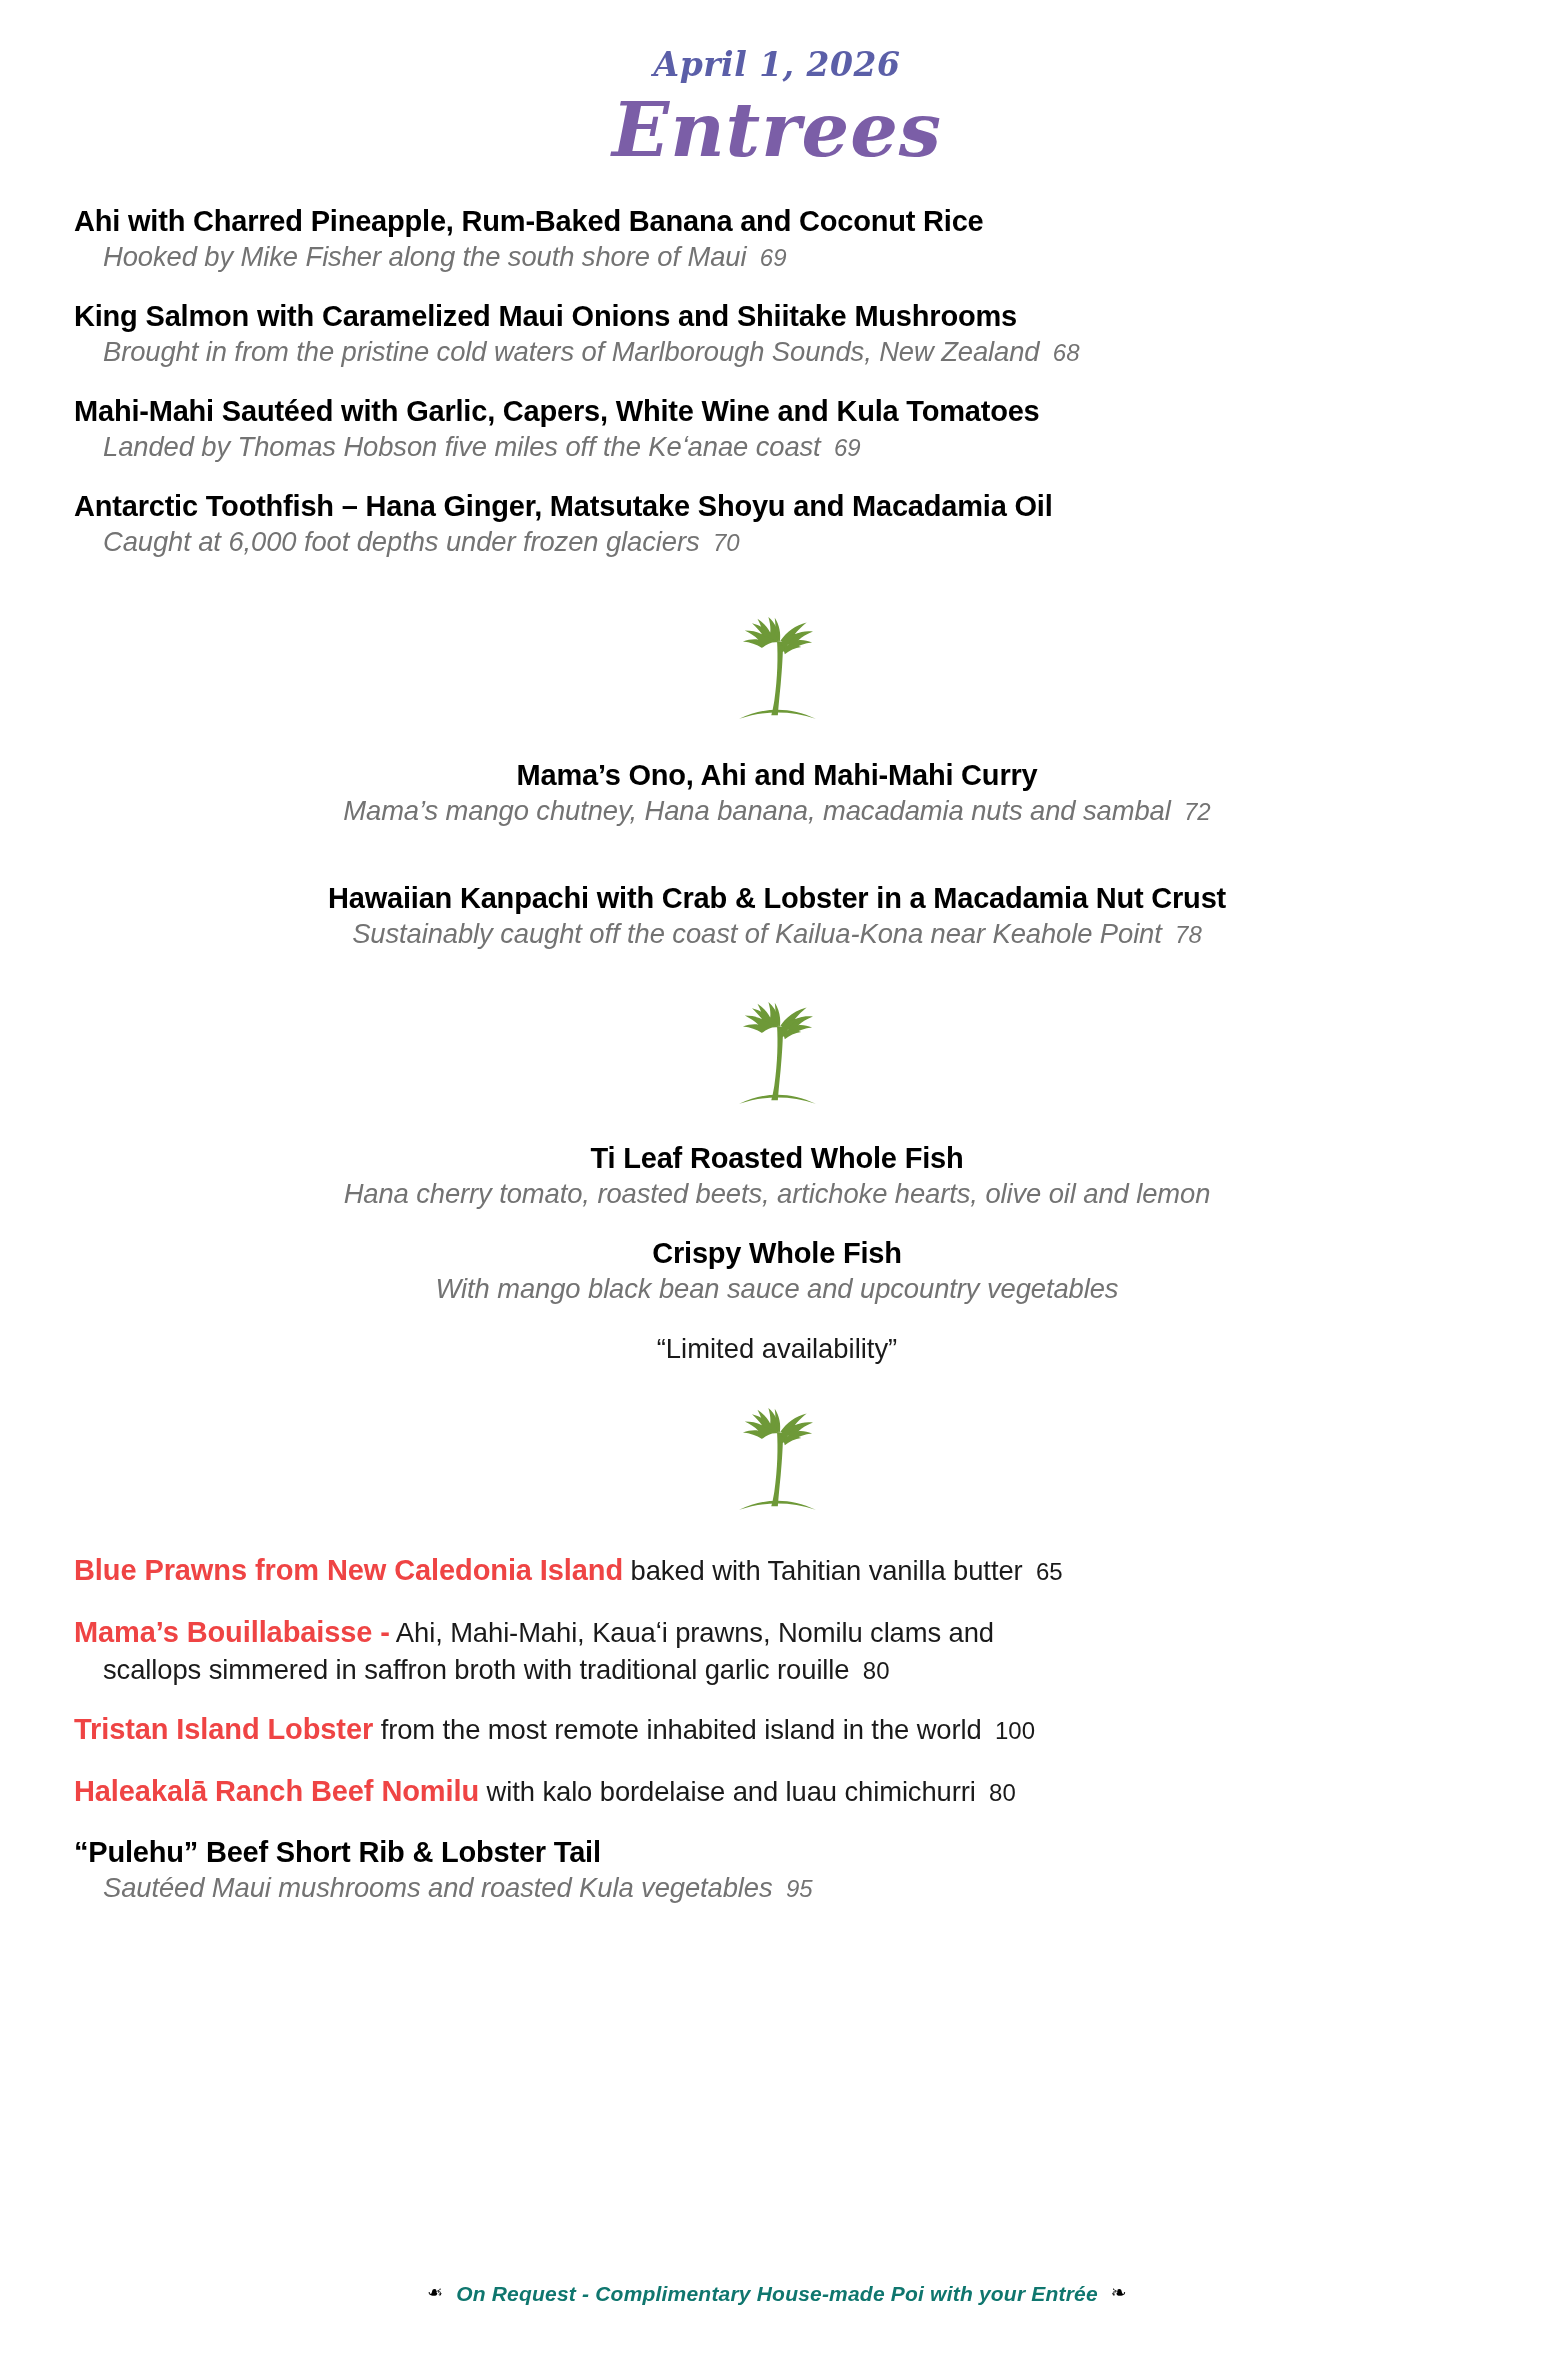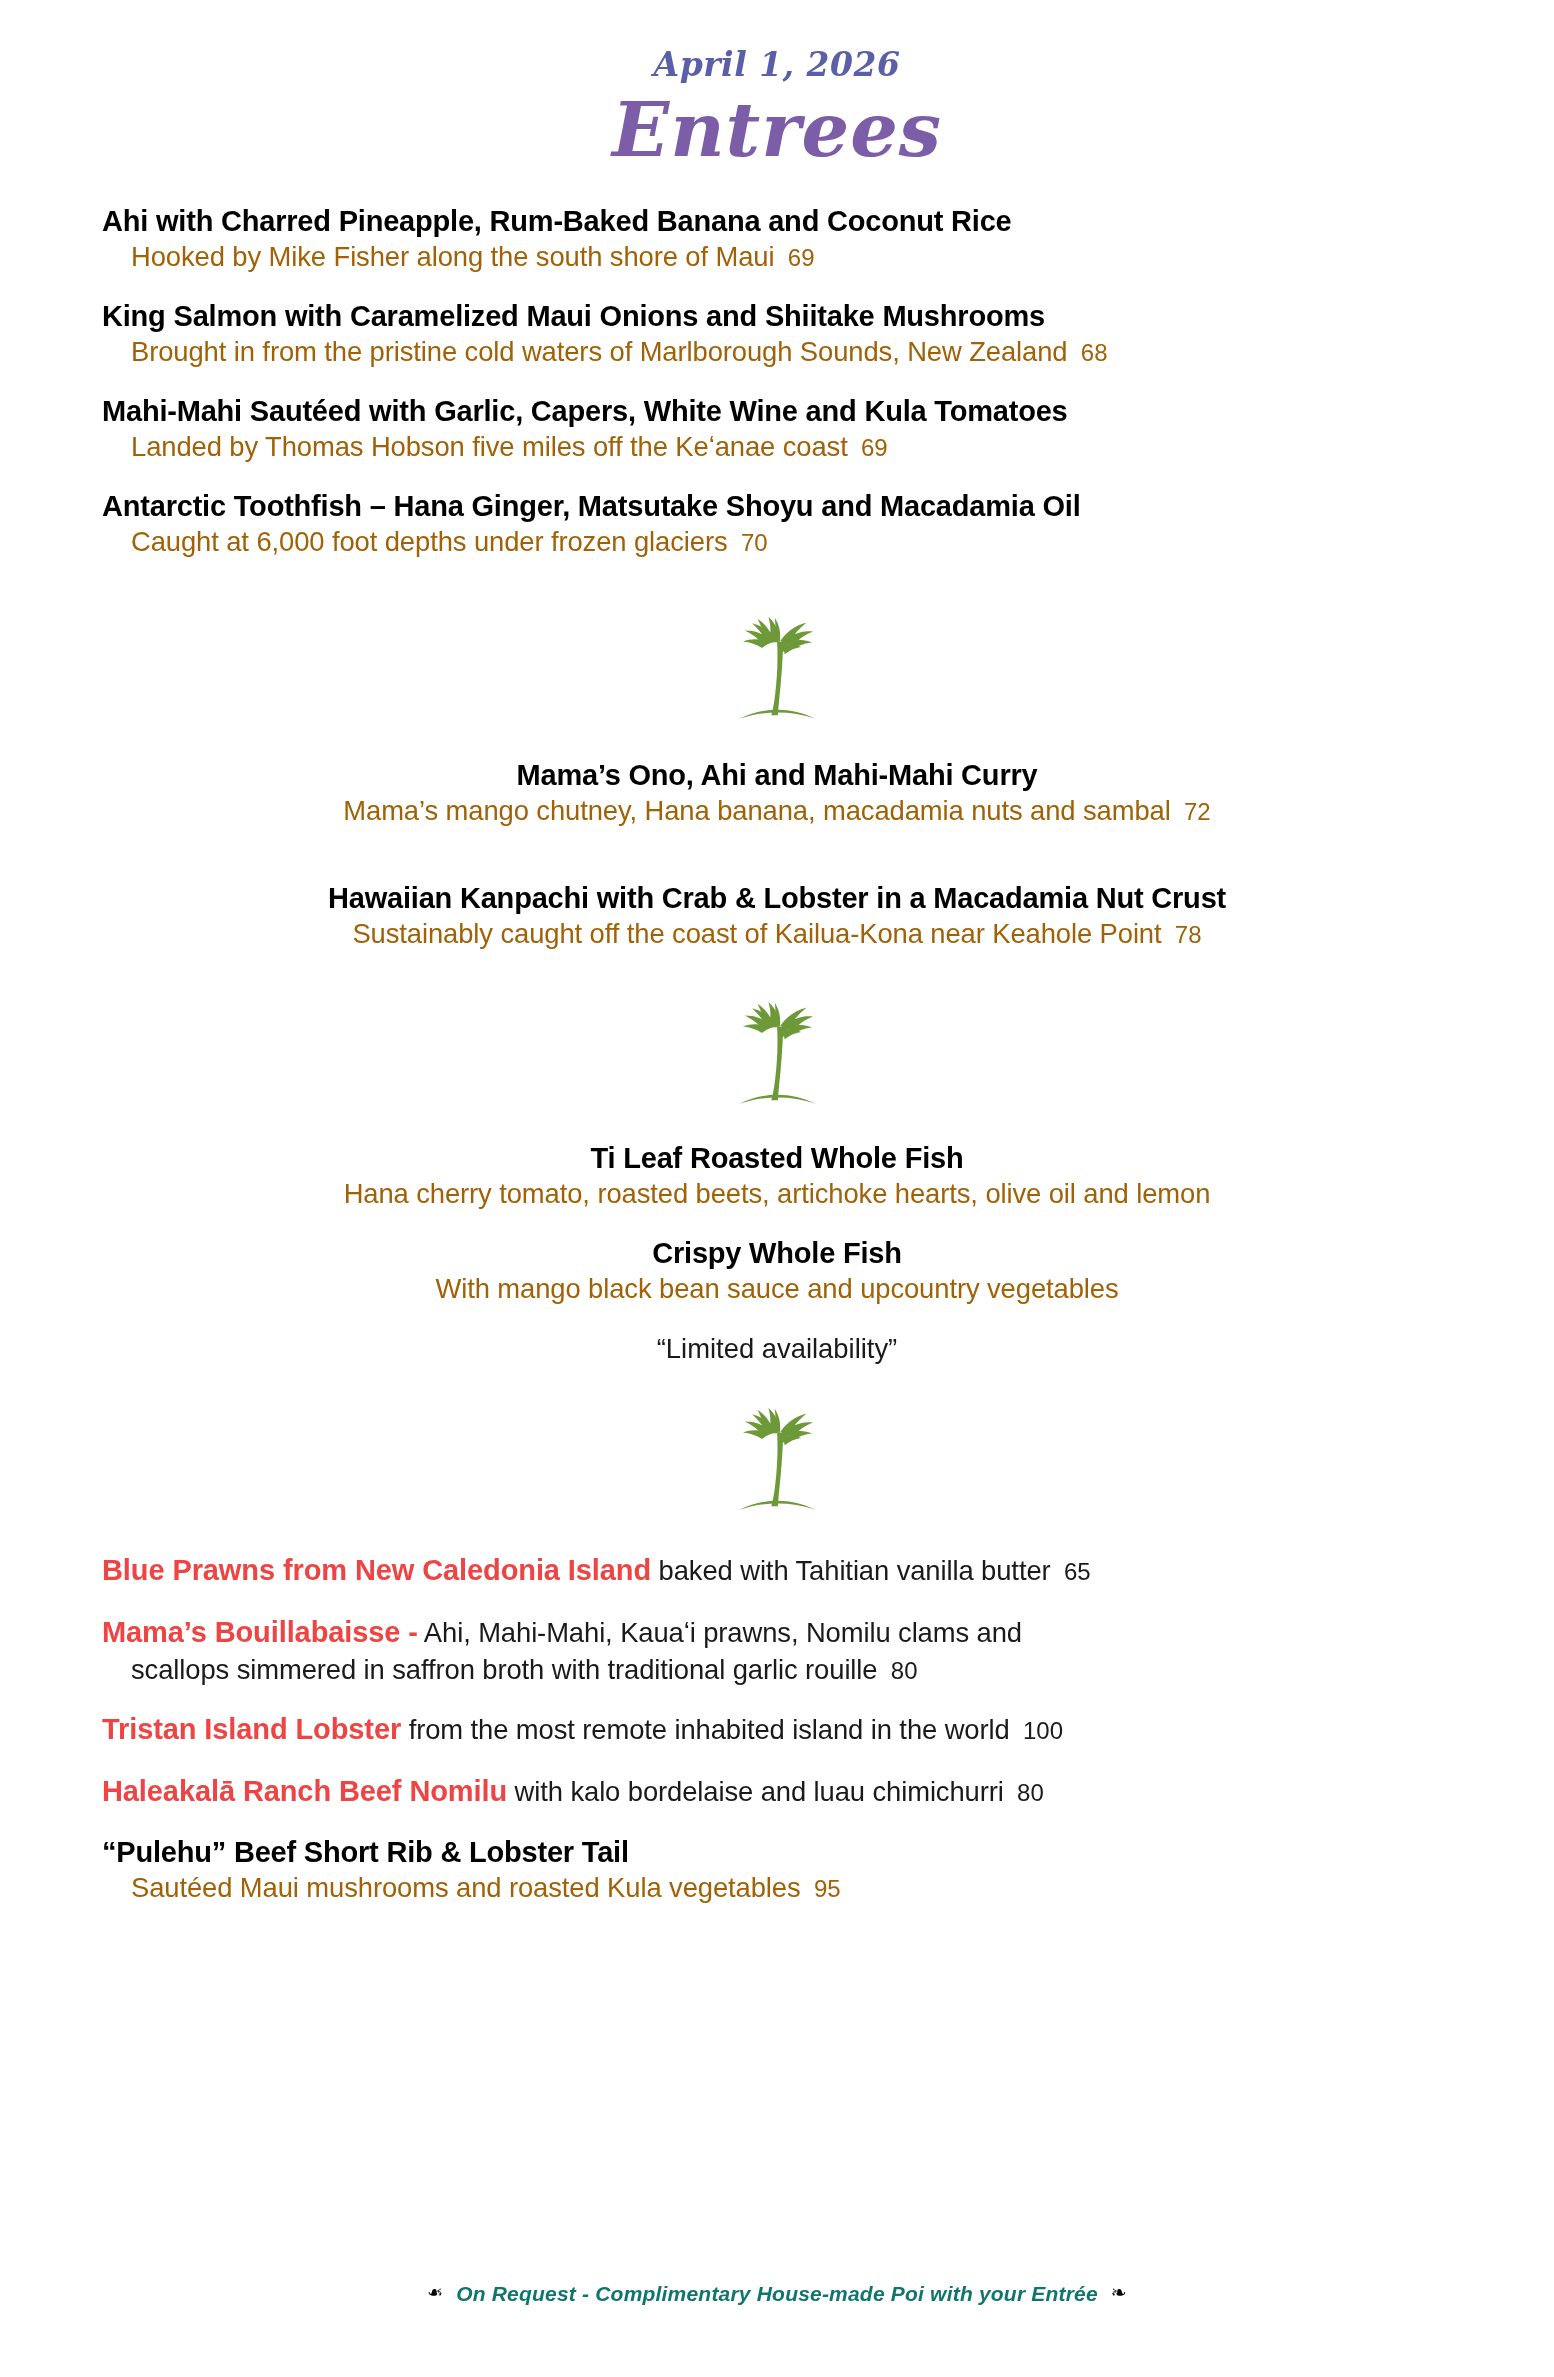--- a/index.html
+++ b/index.html
@@ -13,21 +13,21 @@
     font-family: "Liberation Sans", sans-serif;
     color: #000000;
     -webkit-font-smoothing: antialiased;
   }
 
   .page {
     position: relative;
     width: 1554px;
     height: 2377px;
     box-sizing: border-box;
-    padding: 0 102px;
+    padding: 0 74px;
     overflow: hidden;
   }
 
   
   .header {
     text-align: center;
     padding-top: 48px;
   }
   .menu-date {
     font-family: "DejaVu Serif", serif;
@@ -67,22 +67,23 @@
     font-size: 29px;
     line-height: 1.22;
     letter-spacing: -0.2px;
     color: #000;
   }
   .item-desc {
     font-family: "Liberation Sans", sans-serif;
     font-weight: 400;
     font-size: 27.4px;
     line-height: 1.3;
-    color: #a16207;
+    color: #737373;
     letter-spacing: -0.1px;
+    font-style: italic;
   }
   .section-left .item-desc {
     padding-left: 29px;
   }
   .price {
     font-size: 24px;
     letter-spacing: 0;
   }
 
   

